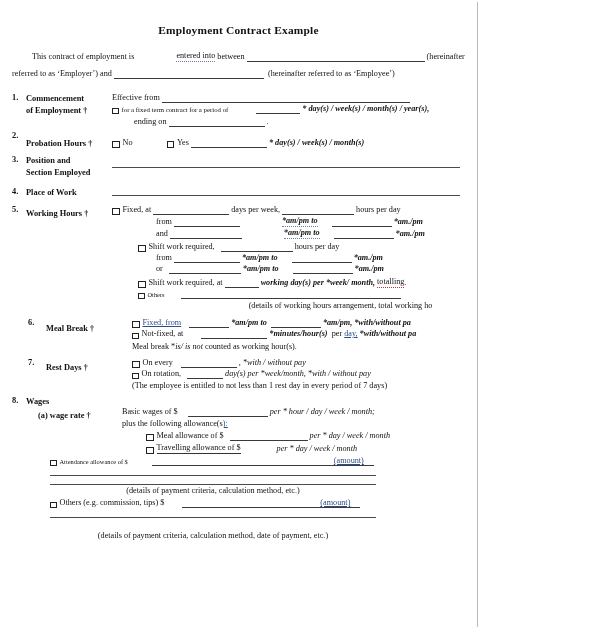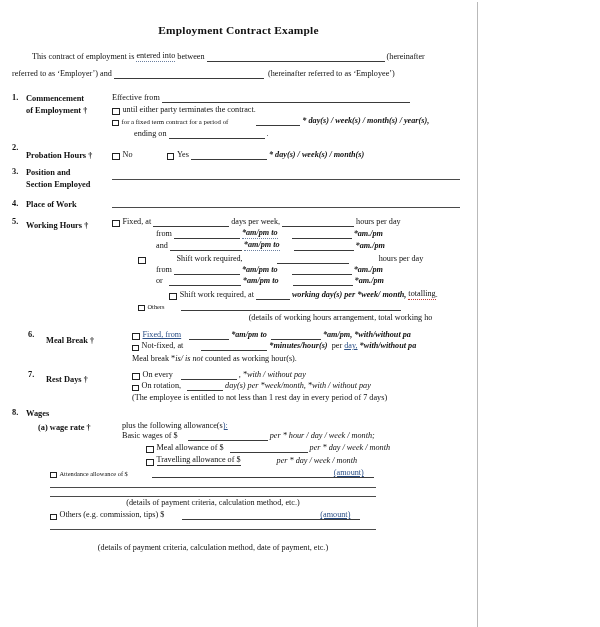--- a/index.html
+++ b/index.html
@@ -47,20 +47,21 @@
     margin:0 2px;
   }
   .fill.f1{width:178px;}
   .fill.f2{width:150px;}
   .fill.f3{width:108px;}
 
   
   .grammar{
     border-bottom:1.5px dotted #6b7f9e;
     padding-bottom:0px;
+    margin-left:40px;
   }
   .spell{
     color:#111;
     border-bottom:1.5px dotted #c0332b;
   }
   .bluelink{
     color:#2b4f86;
     text-decoration:underline;
   }
 
@@ -140,24 +141,20 @@
       <span>of Employment</span>
       <span class="dag">†</span>
     </div>
     <div class="body">
 
       <div class="ln">
         <span>Effective from</span>
         <span class="fill" style="width:248px;"></span>
       </div>
 
-      <div class="ln" style="margin-top:2px;">
-        <span class="cb"></span>
-        <span>until either party terminates the contract.</span>
-      </div>
 
       <div class="ln" style="margin-top:1px;">
         <span class="cb sm"></span>
         <span class="tiny2">for a fixed term contract for a period of</span>
         <span class="fill" style="width:44px;margin-left:28px;"></span>
         <span class="it" style="font-weight:bold;">* day(s) / week(s) / month(s) / year(s),</span>
       </div>
 
       <div class="ln" style="margin-top:3px;padding-left:22px;">
         <span>ending on</span>
@@ -236,21 +233,21 @@
       </div>
 
       <div class="ln" style="padding-left:44px;margin-top:1px;">
         <span>and</span>
         <span class="fill" style="width:72px;"></span>
         <span class="it grammar" style="font-weight:bold;">*am/pm  to</span>
         <span class="fill" style="width:60px;margin-left:14px;"></span>
         <span class="it" style="font-weight:bold;">*am./pm</span>
       </div>
 
-      <div class="ln" style="padding-left:26px;margin-top:3px;gap:28px;">
+      <div class="ln" style="padding-left:26px;margin-top:3px;">
         <span class="cb" style="vertical-align:5px;"></span>
         <span>Shift work required,</span>
         <span class="fill" style="width:72px;margin-left:6px;"></span>
         <span>hours per day</span>
       </div>
 
       <div class="ln" style="padding-left:44px;margin-top:1px;">
         <span>from</span>
         <span class="fill" style="width:66px;"></span>
         <span class="it" style="font-weight:bold;">*am/pm  to</span>
@@ -259,21 +256,21 @@
       </div>
 
       <div class="ln" style="padding-left:44px;margin-top:1px;">
         <span>or</span>
         <span class="fill" style="width:72px;margin-left:6px;"></span>
         <span class="it" style="font-weight:bold;">*am/pm  to</span>
         <span class="fill" style="width:60px;margin-left:14px;"></span>
         <span class="it" style="font-weight:bold;">*am./pm</span>
       </div>
 
-      <div class="ln" style="padding-left:26px;margin-top:3px;justify-content:center;">
+      <div class="ln" style="padding-left:26px;margin-top:3px;">
         <span class="cb" style="vertical-align:5px;"></span>
         <span>Shift work required, at</span>
         <span class="fill" style="width:34px;"></span>
         <span class="it" style="font-weight:bold;">working day(s) per *week/ month,</span>
         <span class="sp">&nbsp;</span>
         <span class="spell">totalling</span>
         <span>.</span>
       </div>
 
       <div class="ln" style="padding-left:26px;margin-top:1px;">
@@ -356,31 +353,31 @@
     <div class="label2">
       <span>Wages</span>
       <div style="padding-left:12px;margin-top:2px;">
         <span>(a) wage rate</span>
         <span class="dag">†</span>
       </div>
     </div>
     <div class="body">
       <div style="height:11px;"></div>
 
+      <div class="ln">
+        <span>Basic wages of $</span>
+        <span class="fill" style="width:80px;margin-left:10px;"></span>
+        <span class="it">per * hour / day / week / month;</span>
+      </div>
+
       <div class="ln" style="margin-top:2px;">
         <span>plus the following allowance(s</span>
         <span class="bluelink">):</span>
       </div>
 
-      <div class="ln">
-        <span>Basic wages of $</span>
-        <span class="fill" style="width:80px;margin-left:10px;"></span>
-        <span class="it">per * hour / day / week / month;</span>
-      </div>
-
       <div class="ln" style="padding-left:24px;margin-top:2px;">
         <span class="cb" style="vertical-align:5px;"></span>
         <span>Meal allowance of $</span>
         <span class="fill" style="width:78px;margin-left:6px;"></span>
         <span class="it">per * day / week / month</span>
       </div>
 
       <div class="ln" style="padding-left:24px;margin-top:2px;">
         <span class="cb" style="vertical-align:5px;"></span>
         <span style="border-bottom:1px solid #333;">Travelling allowance of $</span>

